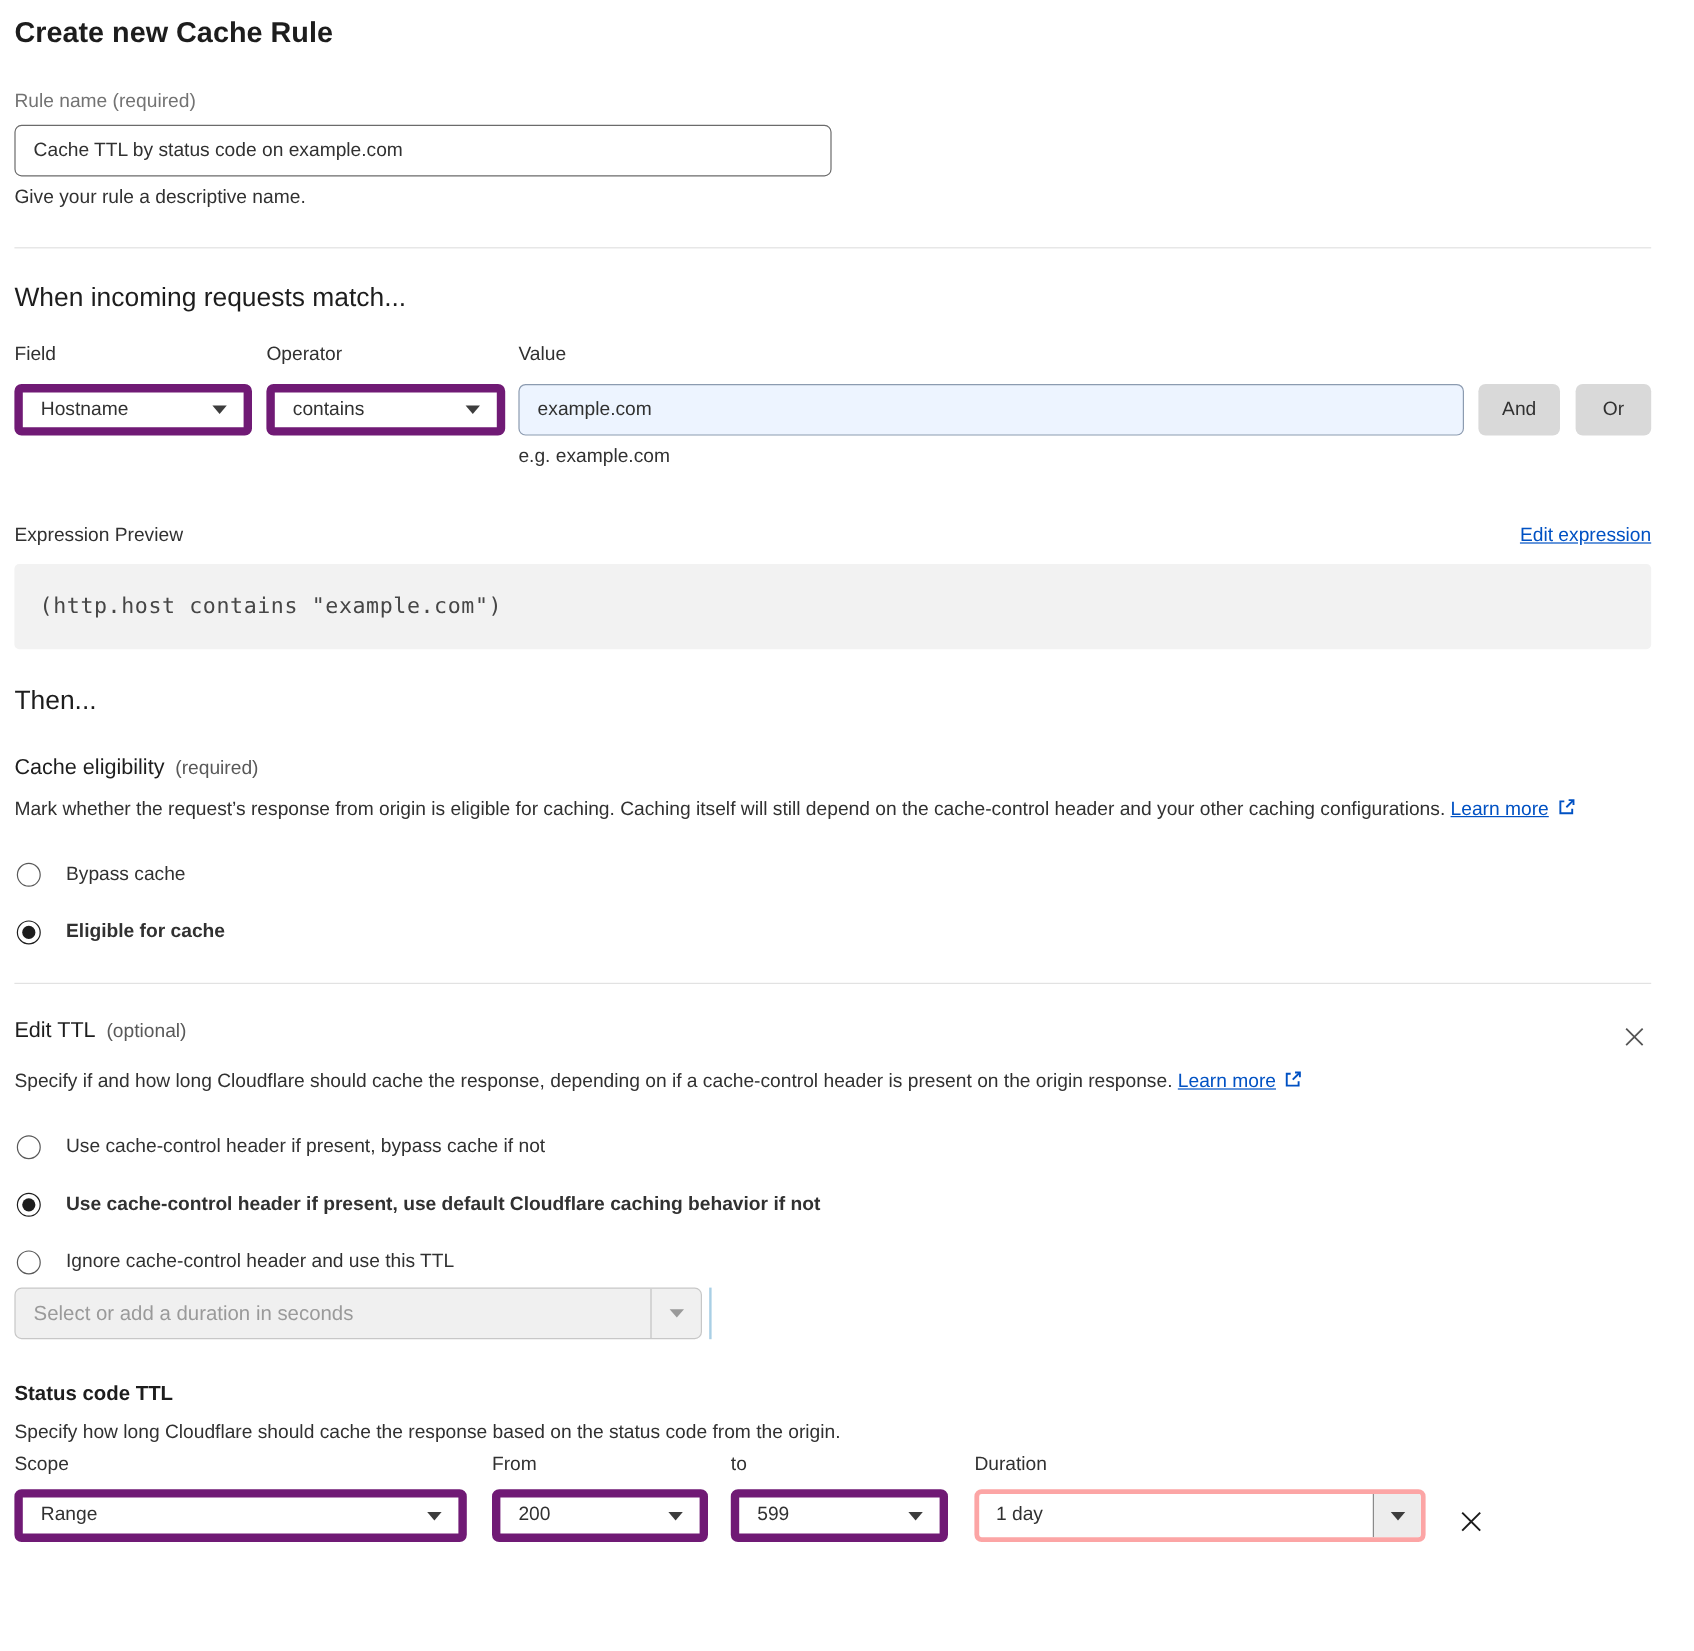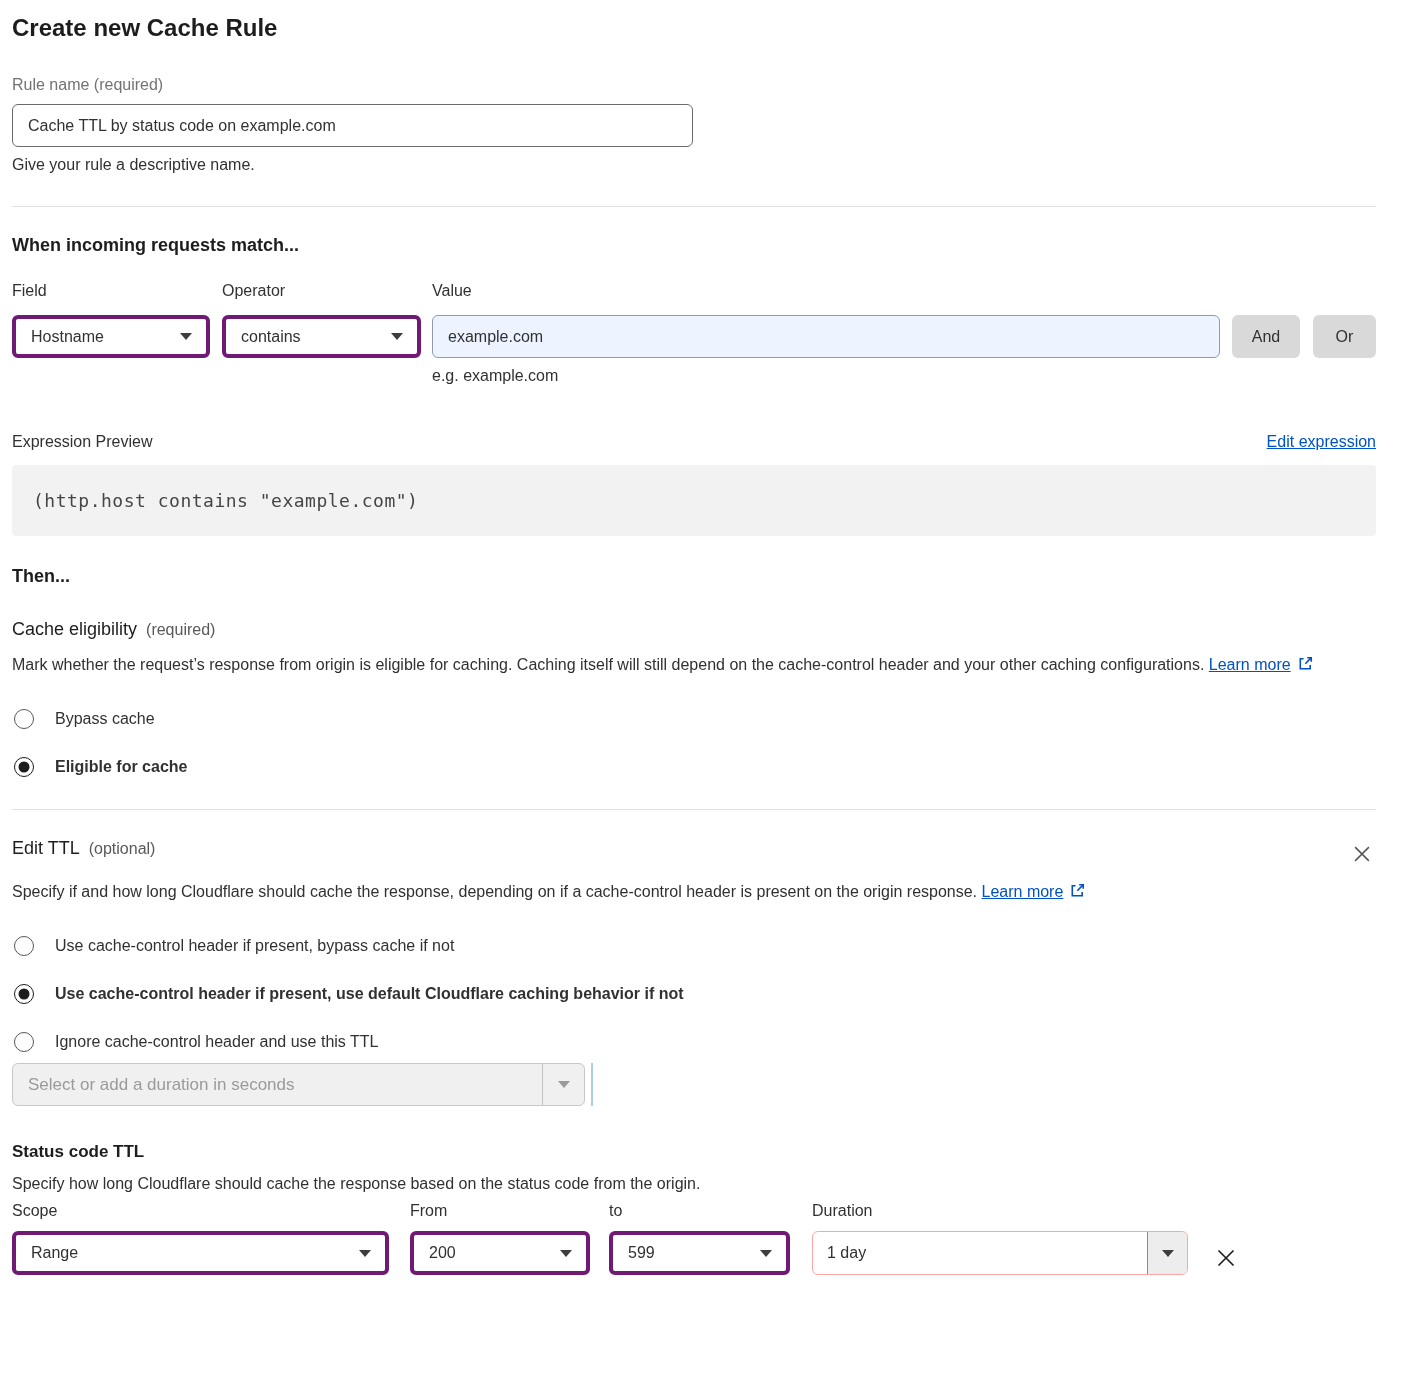--- a/index.html
+++ b/index.html
@@ -16,27 +16,27 @@
   .field-label { font-size:16px; color:#737373; margin-bottom:10px; }
   .text-input {
     width:681px; height:43px; border:1px solid #6b6b6b; border-radius:6px;
     font-family:"Liberation Sans", sans-serif; font-size:16px; color:#313131;
     padding:0 15px; background:#fff; outline:none; display:block;
   }
   .helper { font-size:16px; color:#313131; margin-top:9px; }
 
   hr.divider { border:none; border-top:1px solid #e2e2e2; margin:32px 0 0 0; }
 
-  .section-heading { font-size:18px; font-weight:700; color:#1d1d1d; }
+  .section-heading { font-size:22px; font-weight:400; color:#1d1d1d; }
   .match-heading { margin-top:28px; margin-bottom:26px; }
 
   .match-row { display:flex; align-items:flex-start; }
   .ctrl-label { font-size:16px; color:#313131; margin-bottom:15px; display:block; }
   .select-box {
-    height:43px; border:4px solid #701a75; border-radius:6px; background:#fff;
+    height:43px; border:7px solid #701a75; border-radius:6px; background:#fff;
     display:flex; align-items:center; justify-content:space-between;
     padding:0 14px 0 15px; font-size:16px; color:#313131; cursor:pointer;
   }
   .tri-down { width:0; height:0; border-left:6px solid transparent; border-right:6px solid transparent; border-top:7px solid #3d3d3d; }
   .tri-down.muted { border-top-color:#9a9a9a; }
 
   .w-field { width:198px; margin-right:12px; }
   .w-operator { width:199px; margin-right:11px; }
   .w-value { flex:1; margin-right:12px; }
   .value-input {
@@ -98,21 +98,21 @@
   .status-title { font-size:17px; font-weight:700; color:#1d1d1d; margin-top:36px; }
   .status-desc { font-size:16px; color:#313131; margin-top:13px; }
 
   .status-row { display:flex; align-items:flex-start; margin-top:9px; }
   .status-row .ctrl-label { margin-bottom:11px; }
   .w-scope { width:377px; margin-right:21px; }
   .w-from { width:180px; margin-right:19px; }
   .w-to { width:181px; margin-right:22px; }
   .w-duration { width:376px; margin-right:22px; }
   .combo {
-    height:44px; border:1px solid #fca5a5; border-radius:6px; background:#fff;
+    height:44px; border:4px solid #fca5a5; border-radius:6px; background:#fff;
     display:flex; align-items:stretch; overflow:hidden; cursor:pointer;
   }
   .combo .main { flex:1; display:flex; align-items:center; padding:0 14px; font-size:16px; color:#313131; }
   .combo .arrow-part { width:40px; border-left:1px solid #8a8a8a; background:#ededed; display:flex; align-items:center; justify-content:center; }
   .remove-btn { background:none; border:none; cursor:pointer; padding:4px; margin-top:40px; }
 </style>
 </head>
 <body>
 
 <div class="container">

